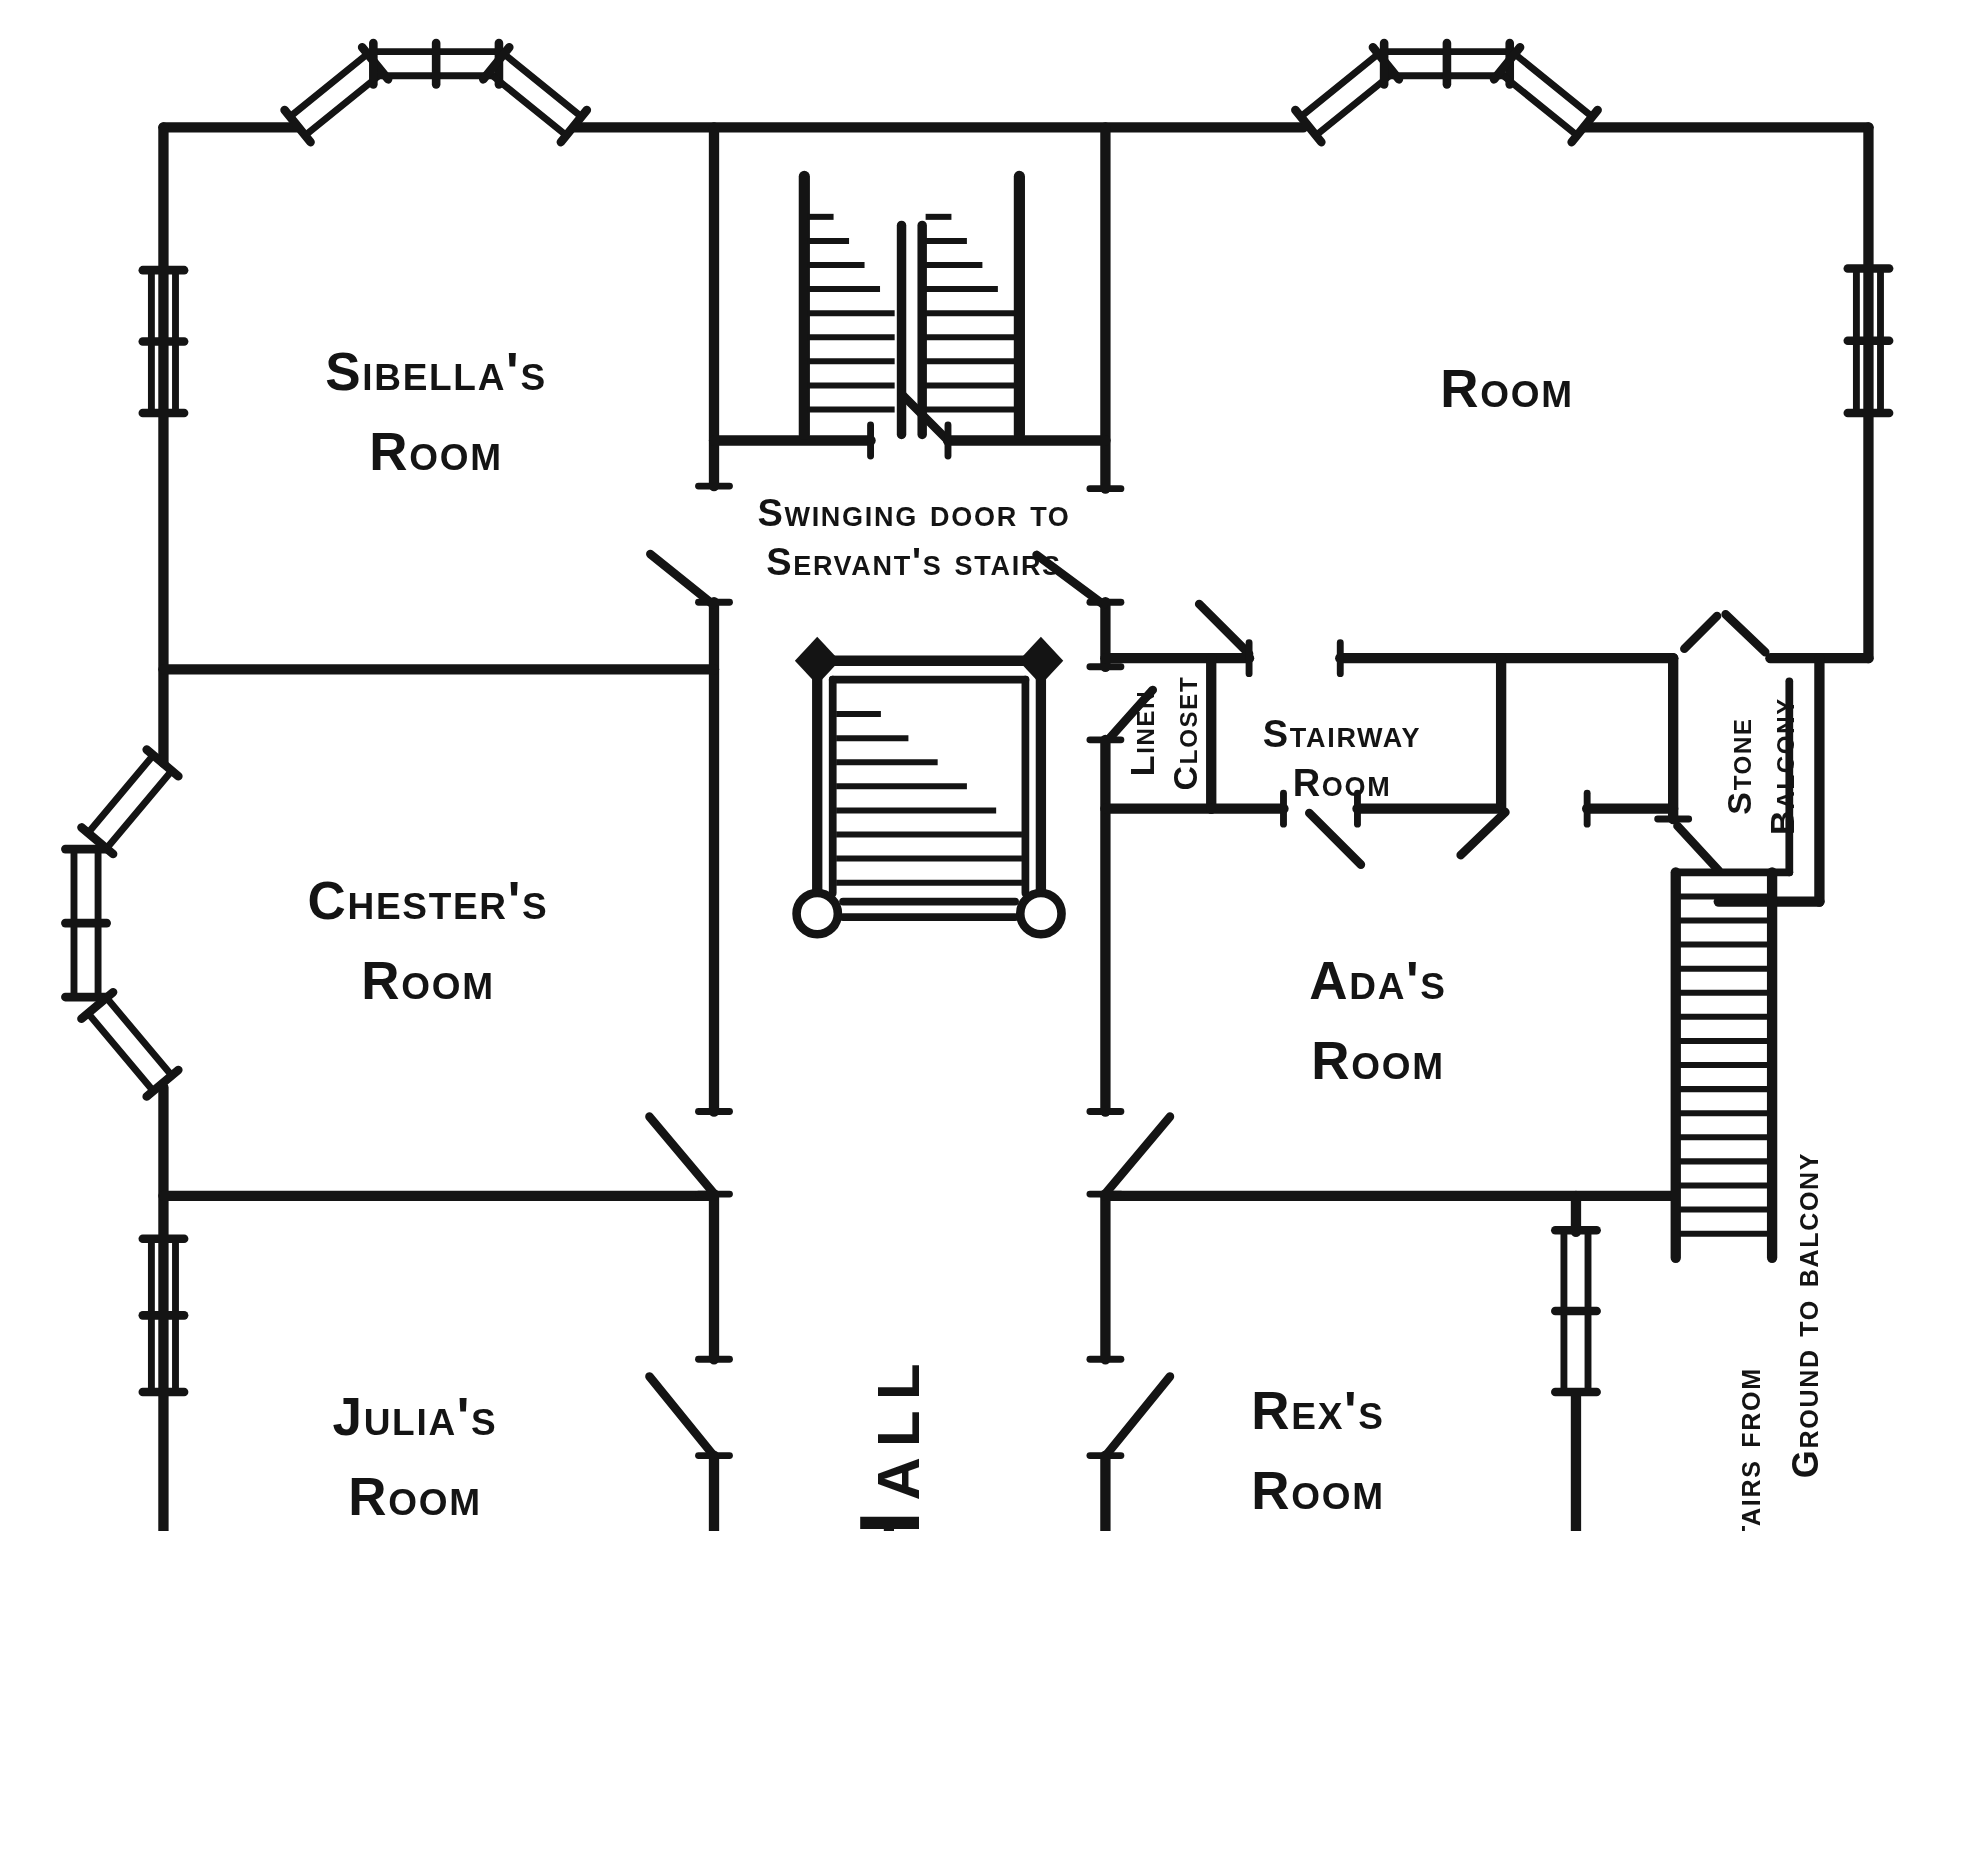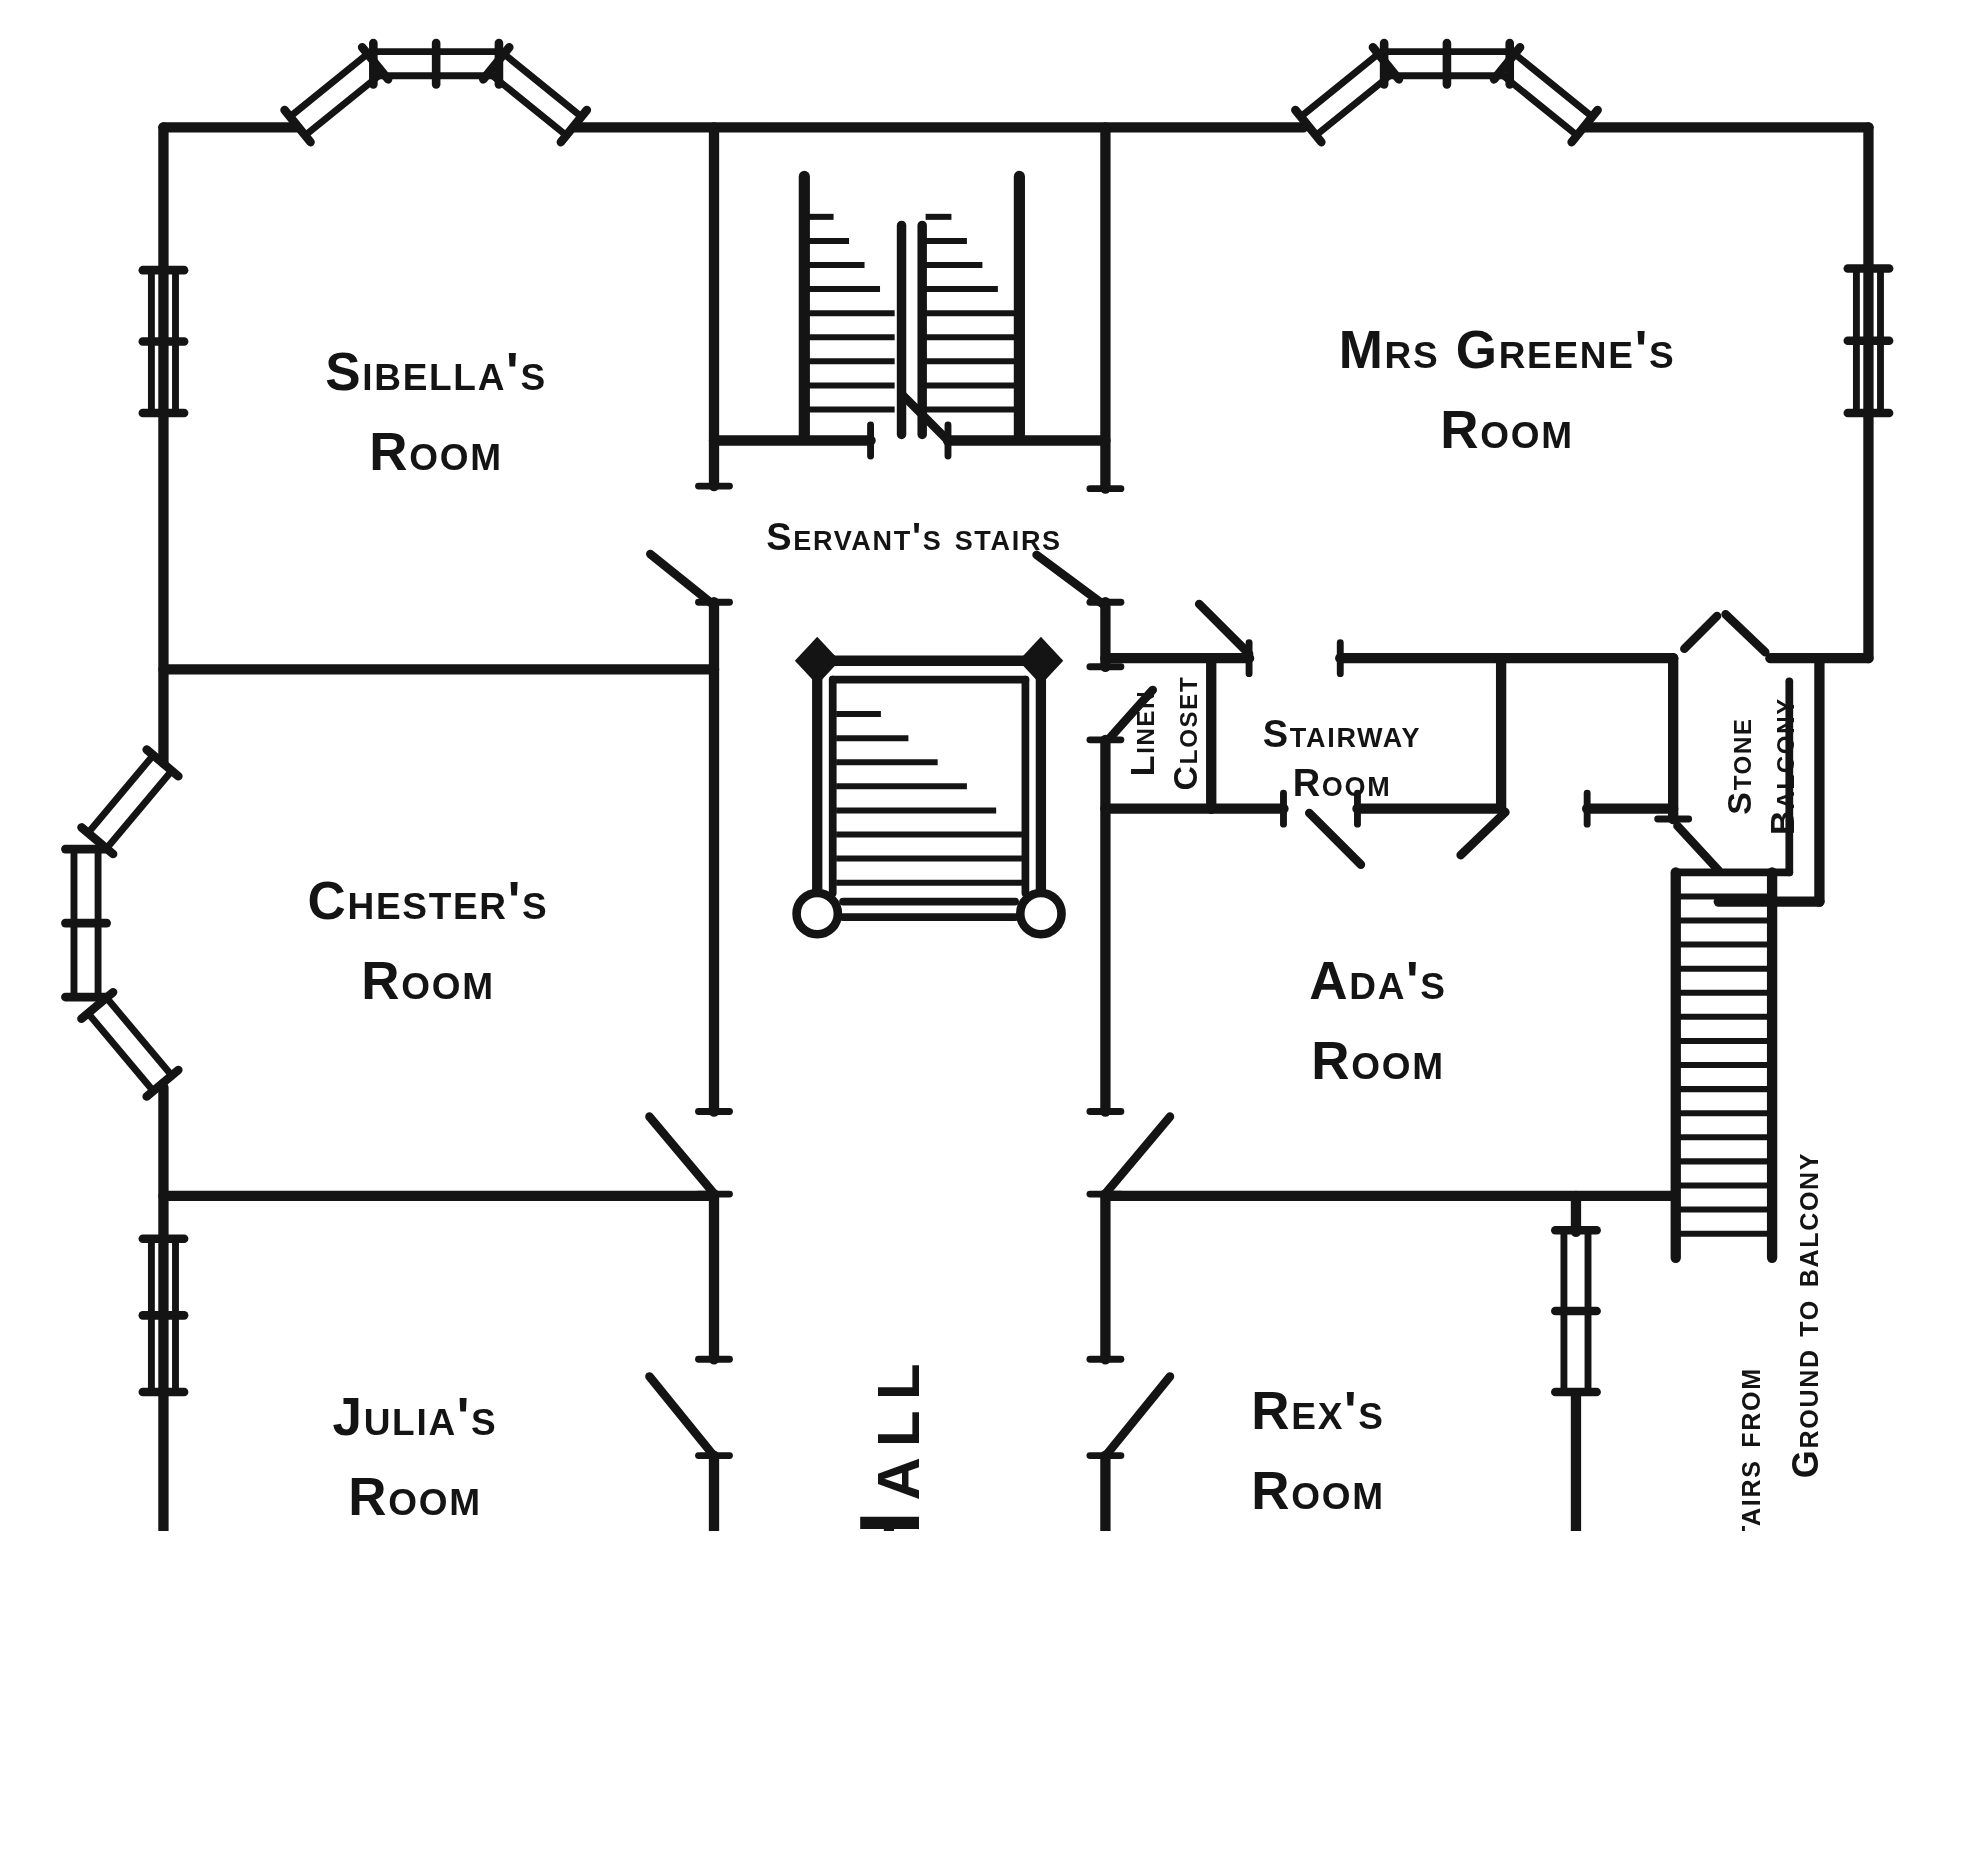--- a/index.html
+++ b/index.html
@@ -338,21 +338,20 @@
       <line x1="1927" y1="952" x2="1963" y2="952"></line>
     </g>
   </svg>
 
   <div class="label room" style="left:436px;top:411px;">
     <div>Sibella's</div>
     <div>Room</div>
   </div>
 
   <div class="label room" style="left:1507px;top:389px;">
-    <div>Mrs Greene's</div>
     <div>Room</div>
   </div>
 
   <div class="label room" style="left:428px;top:940px;">
     <div>Chester's</div>
     <div>Room</div>
   </div>
 
   <div class="label room" style="left:415px;top:1456px;">
     <div>Julia's</div>
@@ -363,20 +362,21 @@
     <div>Ada's</div>
     <div>Room</div>
   </div>
 
   <div class="label room" style="left:1318px;top:1450px;">
     <div>Rex's</div>
     <div>Room</div>
   </div>
 
   <div class="label small" style="left:914px;top:538px;">
+    <div>Swinging door to</div>
     <div>Servant's stairs</div>
   </div>
 
   <div class="label small" style="left:1342px;top:759px;">
     <div>Stairway</div>
     <div>Room</div>
   </div>
 
 
   <div class="label vert hall" style="left:890px;top:1463px;">

